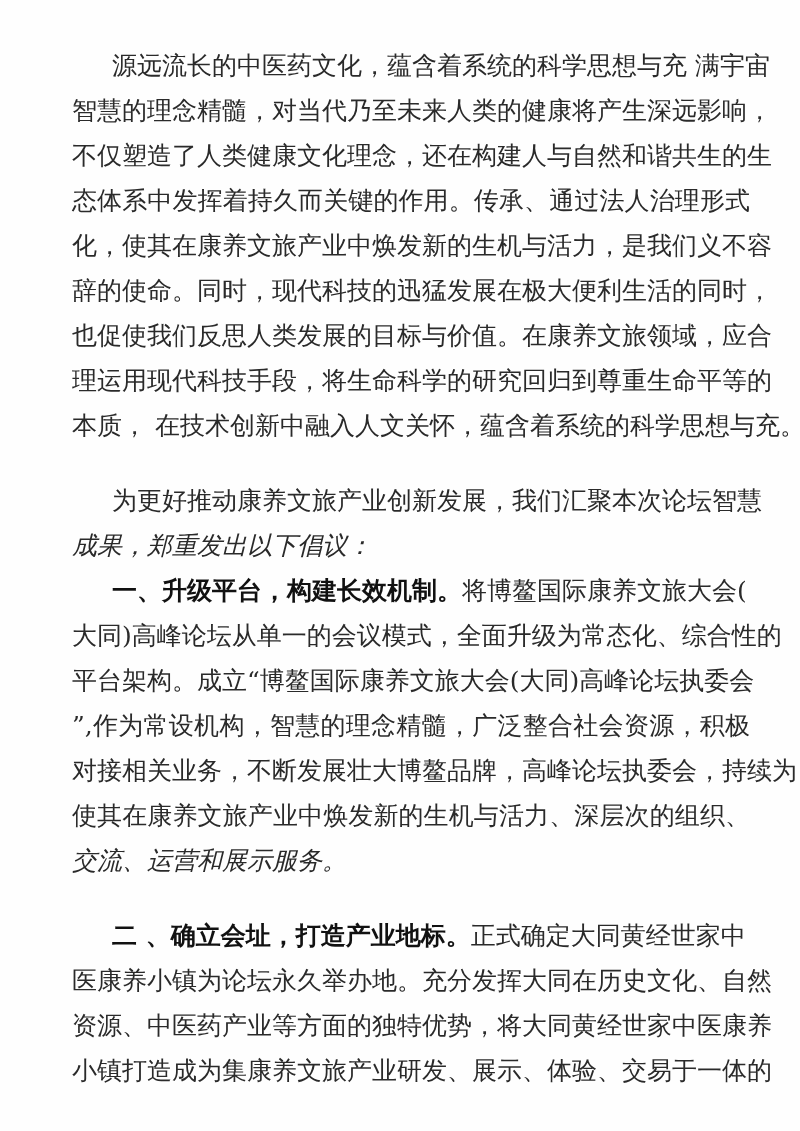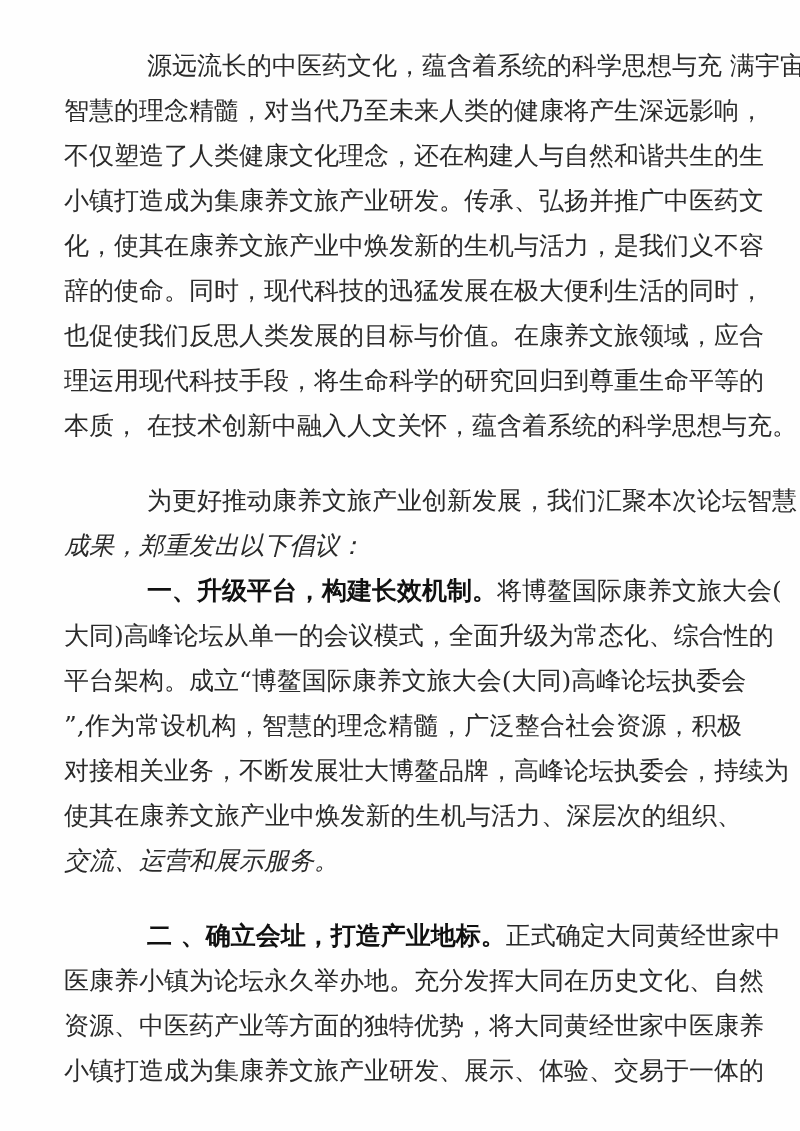--- a/index.html
+++ b/index.html
@@ -1,45 +1,45 @@
 <!DOCTYPE html>
 <html><head>
 <meta charset="utf-8">
 <style>
   html, body { margin: 0; padding: 0; background: #ffffff; }
   body { width: 800px; height: 1131px; position: relative; overflow: hidden; }
   .page { position: absolute; left: 0; top: 0; width: 800px; height: 1131px; background: #fefefe; }
   .line {
     position: absolute;
-    left: 64px;
+    left: 72px;
     width: 678px;
     height: 34px;
     line-height: 34px;
     font-family: "DejaVu Serif", "Liberation Serif", serif;
     font-size: 25px;
     color: #2a2a2a;
     white-space: nowrap;
     text-align: justify;
     text-align-last: justify;
     letter-spacing: 0px;
   }
-  .line.indent { left: 112px; width: 630px; margin-left: 35px; }
+  .line.indent { left: 112px; width: 630px; }
   .line.last { text-align-last: left; font-style: italic; }
   .bold { font-weight: bold; color: #111111; }
 </style>
 </head>
 <body>
 
 <div class="page">
 
   <div>
     <div class="line indent" style="top:49px">源远流长的中医药文化，蕴含着系统的科学思想与充 满宇宙</div>
     <div class="line" style="top:94px">智慧的理念精髓，对当代乃至未来人类的健康将产生深远影响，</div>
     <div class="line" style="top:139px">不仅塑造了人类健康文化理念，还在构建人与自然和谐共生的生</div>
-    <div class="line" style="top:184px">小镇打造成为集康养文旅产业研发。传承、弘扬并推广中医药文</div>
+    <div class="line" style="top:184px">态体系中发挥着持久而关键的作用。传承、通过法人治理形式</div>
     <div class="line" style="top:229px">化，使其在康养文旅产业中焕发新的生机与活力，是我们义不容</div>
     <div class="line" style="top:274px">辞的使命。同时，现代科技的迅猛发展在极大便利生活的同时，</div>
     <div class="line" style="top:319px">也促使我们反思人类发展的目标与价值。在康养文旅领域，应合</div>
     <div class="line" style="top:364px">理运用现代科技手段，将生命科学的研究回归到尊重生命平等的</div>
     <div class="line" style="top:409px">本质， 在技术创新中融入人文关怀，蕴含着系统的科学思想与充。</div>
   </div>
 
   <div>
     <div class="line indent" style="top:484px; width:614px">为更好推动康养文旅产业创新发展，我们汇聚本次论坛智慧</div>
     <div class="line last" style="top:529px">成果，郑重发出以下倡议：</div>

